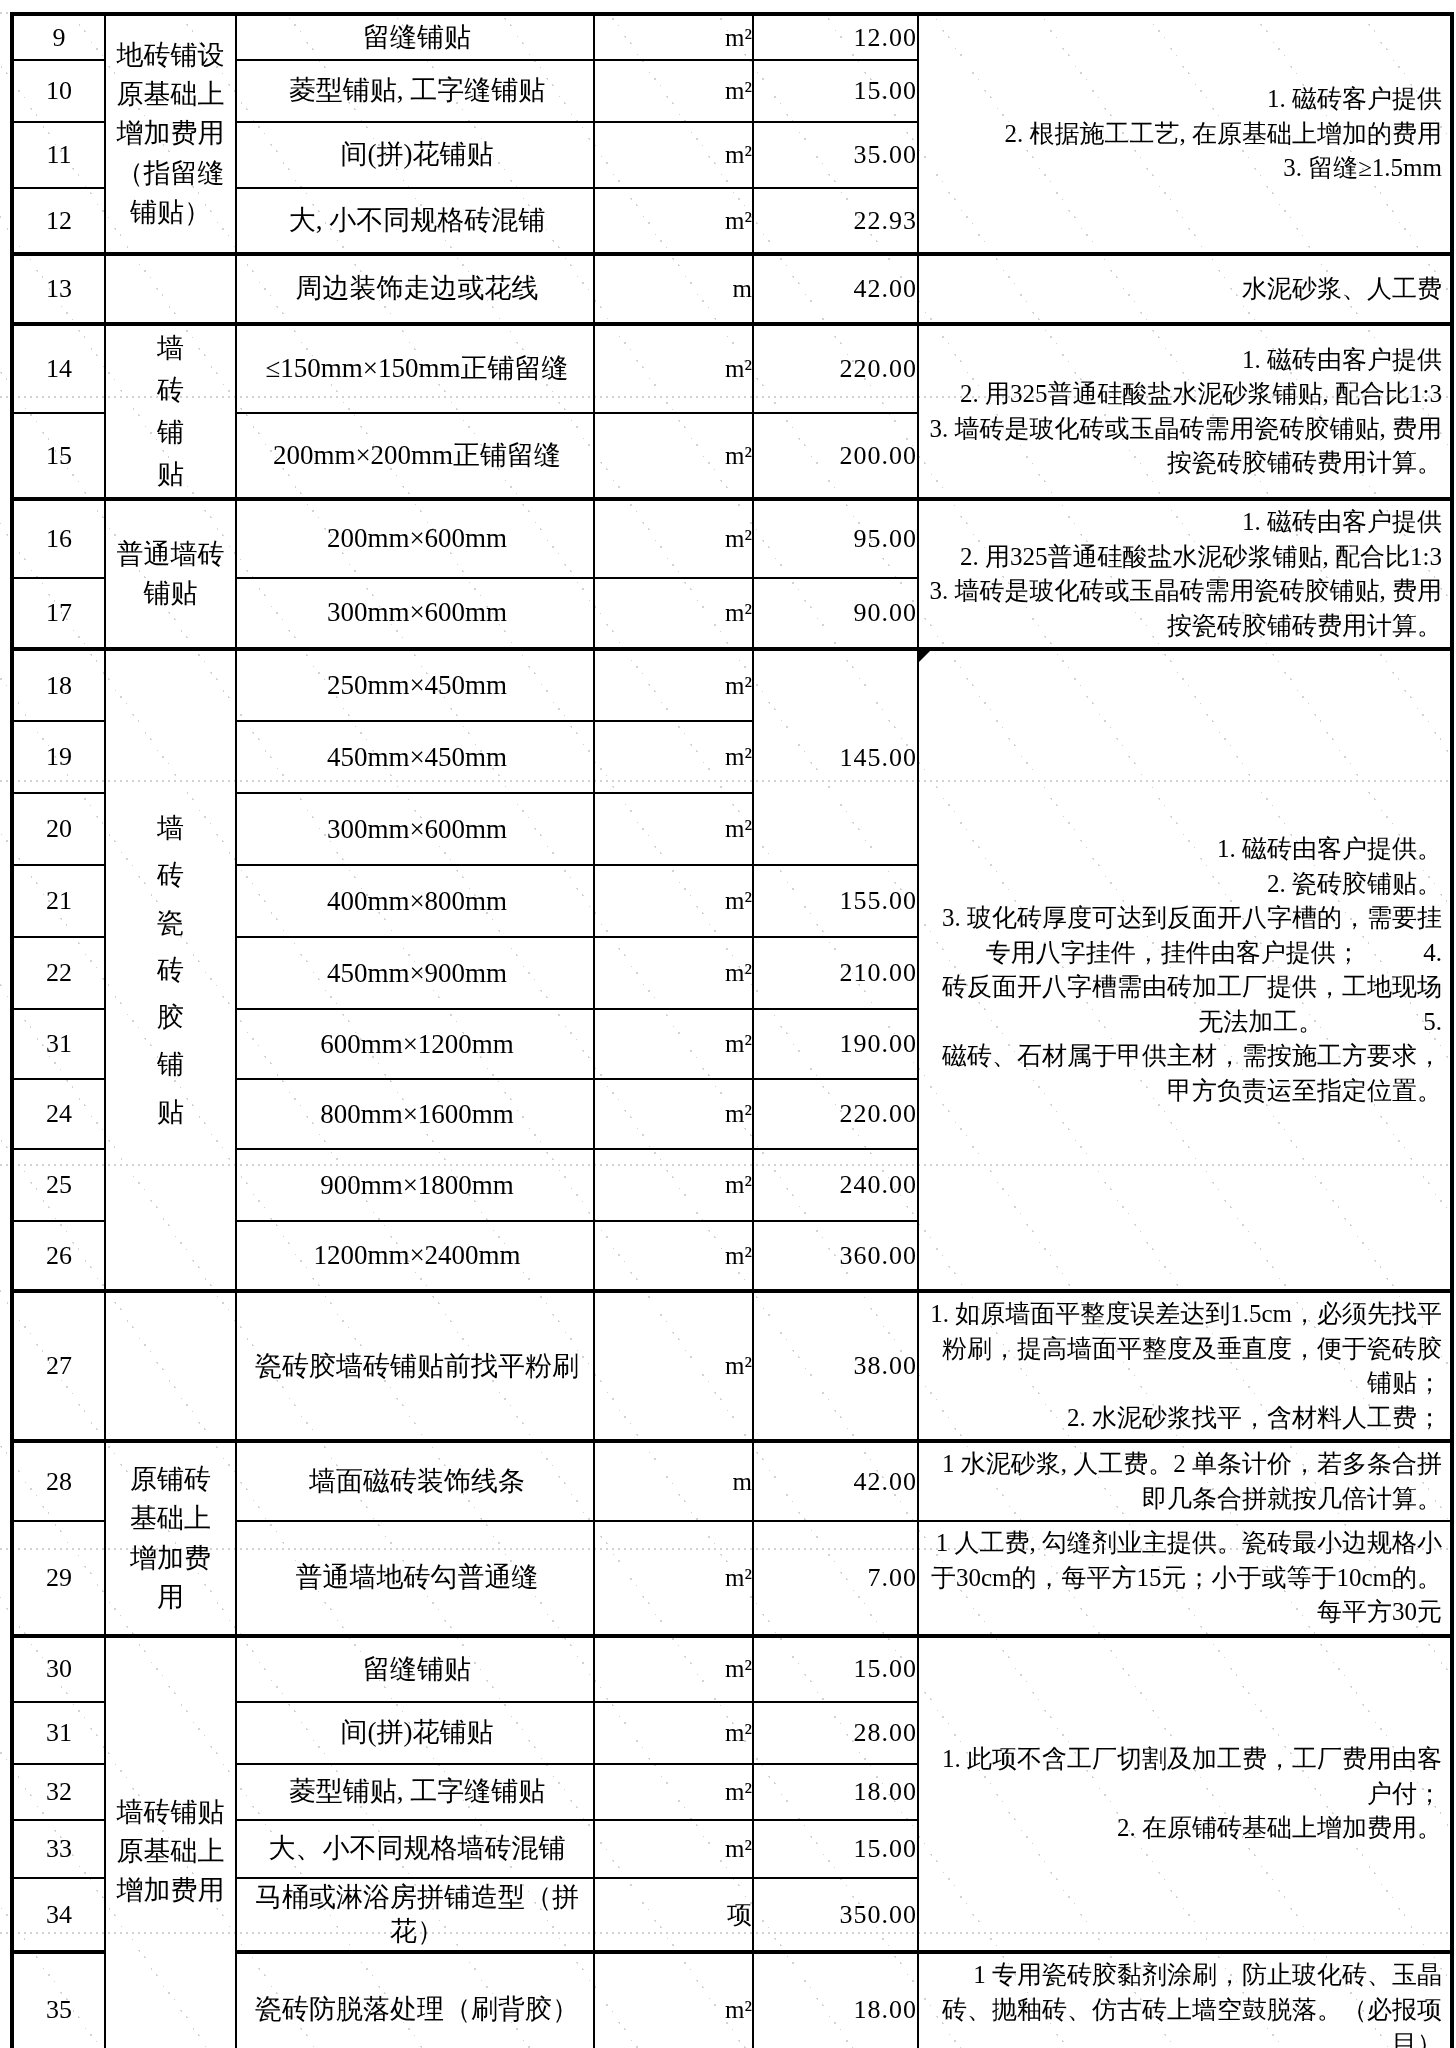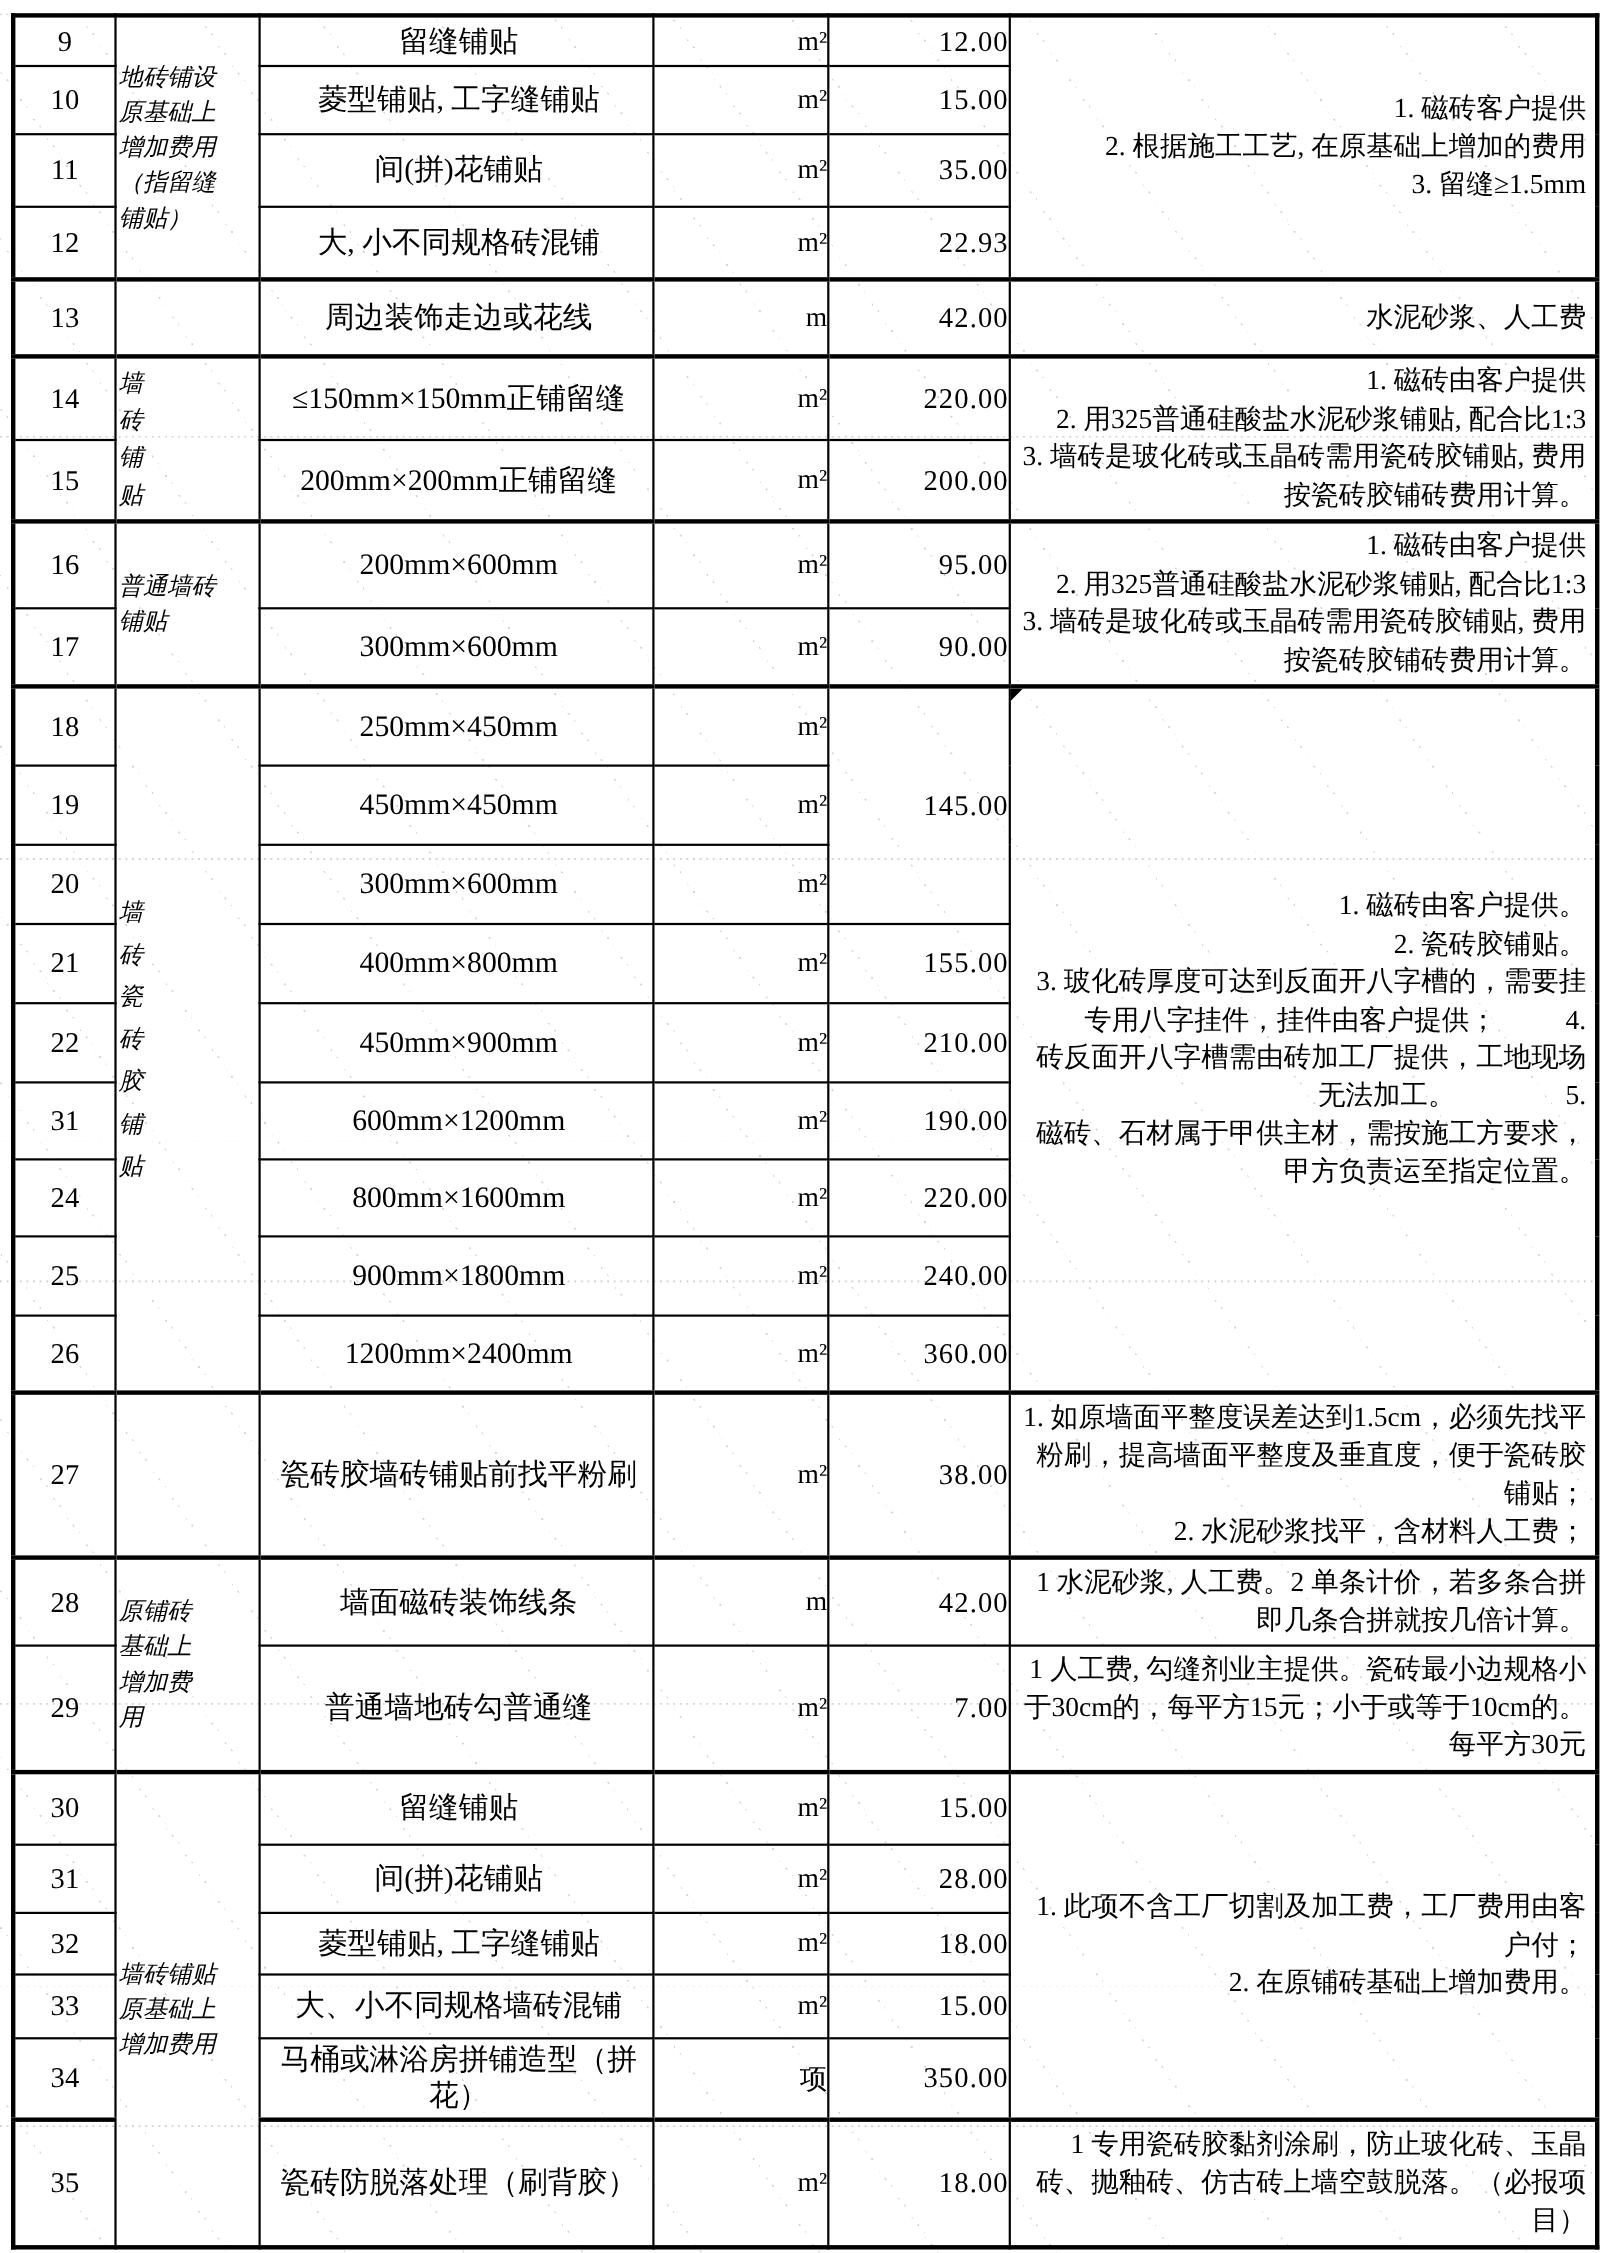--- a/index.html
+++ b/index.html
@@ -16,22 +16,22 @@
   td{
     border:2px solid #000;
     vertical-align:middle;
     overflow:hidden;
     padding:2px 6px;
     background:transparent;
   }
   tr.sect td{border-top-width:4px;}
   td.no{ text-align:center;font-size:26px;padding:0;}
   td.cat{
-    font-size:22px;line-height:1.45;
-    white-space:pre-line;padding:2px 2px;font-style:italic;
+    text-align:center;font-size:27px;line-height:1.45;
+    white-space:pre-line;padding:2px 2px;
   }
   td.cat .vert{
     display:inline-block;width:1.15em;line-height:1.55;
     white-space:normal;word-break:break-all;
   }
   td.item{ text-align:center;font-size:27px;line-height:1.25;padding-left:10px;}
   td.unit{ text-align:right;font-size:25px;padding:0;}
   td.price{text-align:right;font-size:26px;padding:0;letter-spacing:1px;}
   td.note{
     text-align:right;font-size:25px;line-height:1.38;

